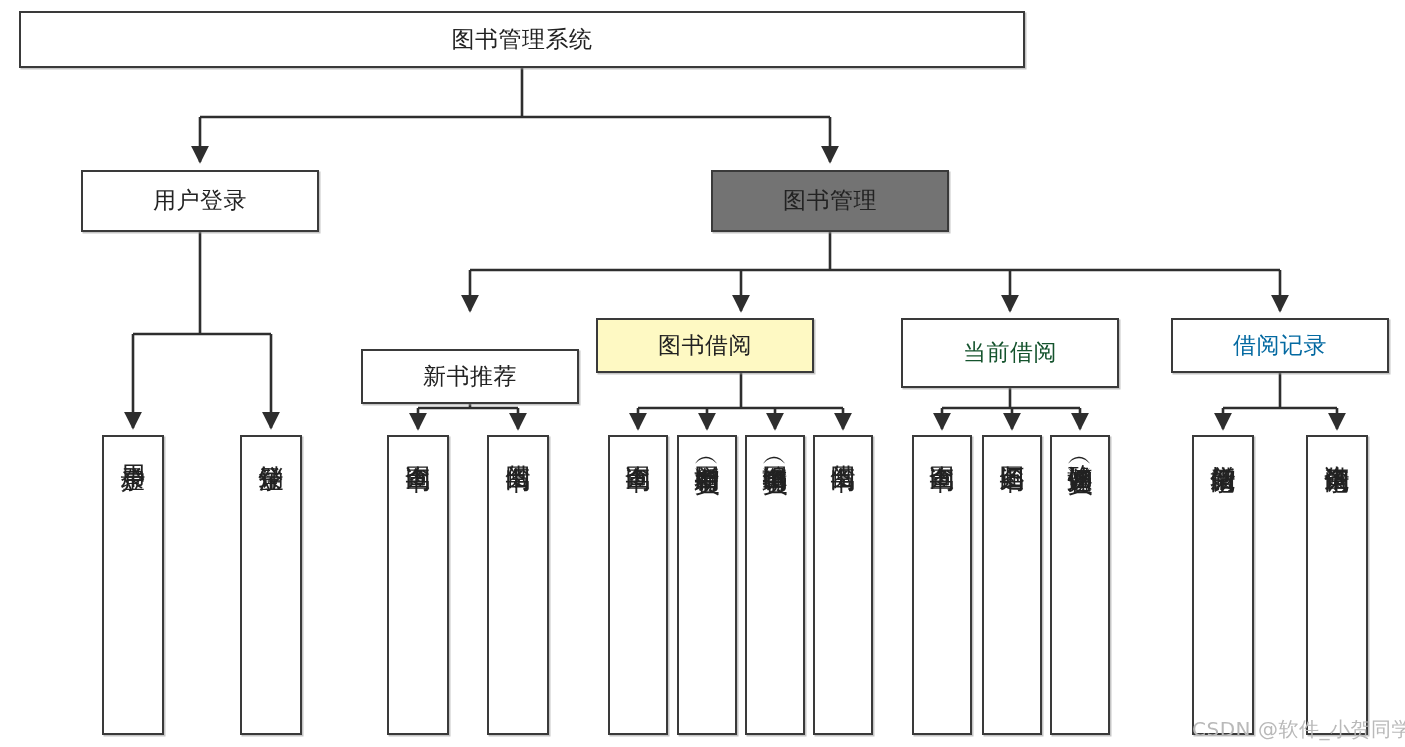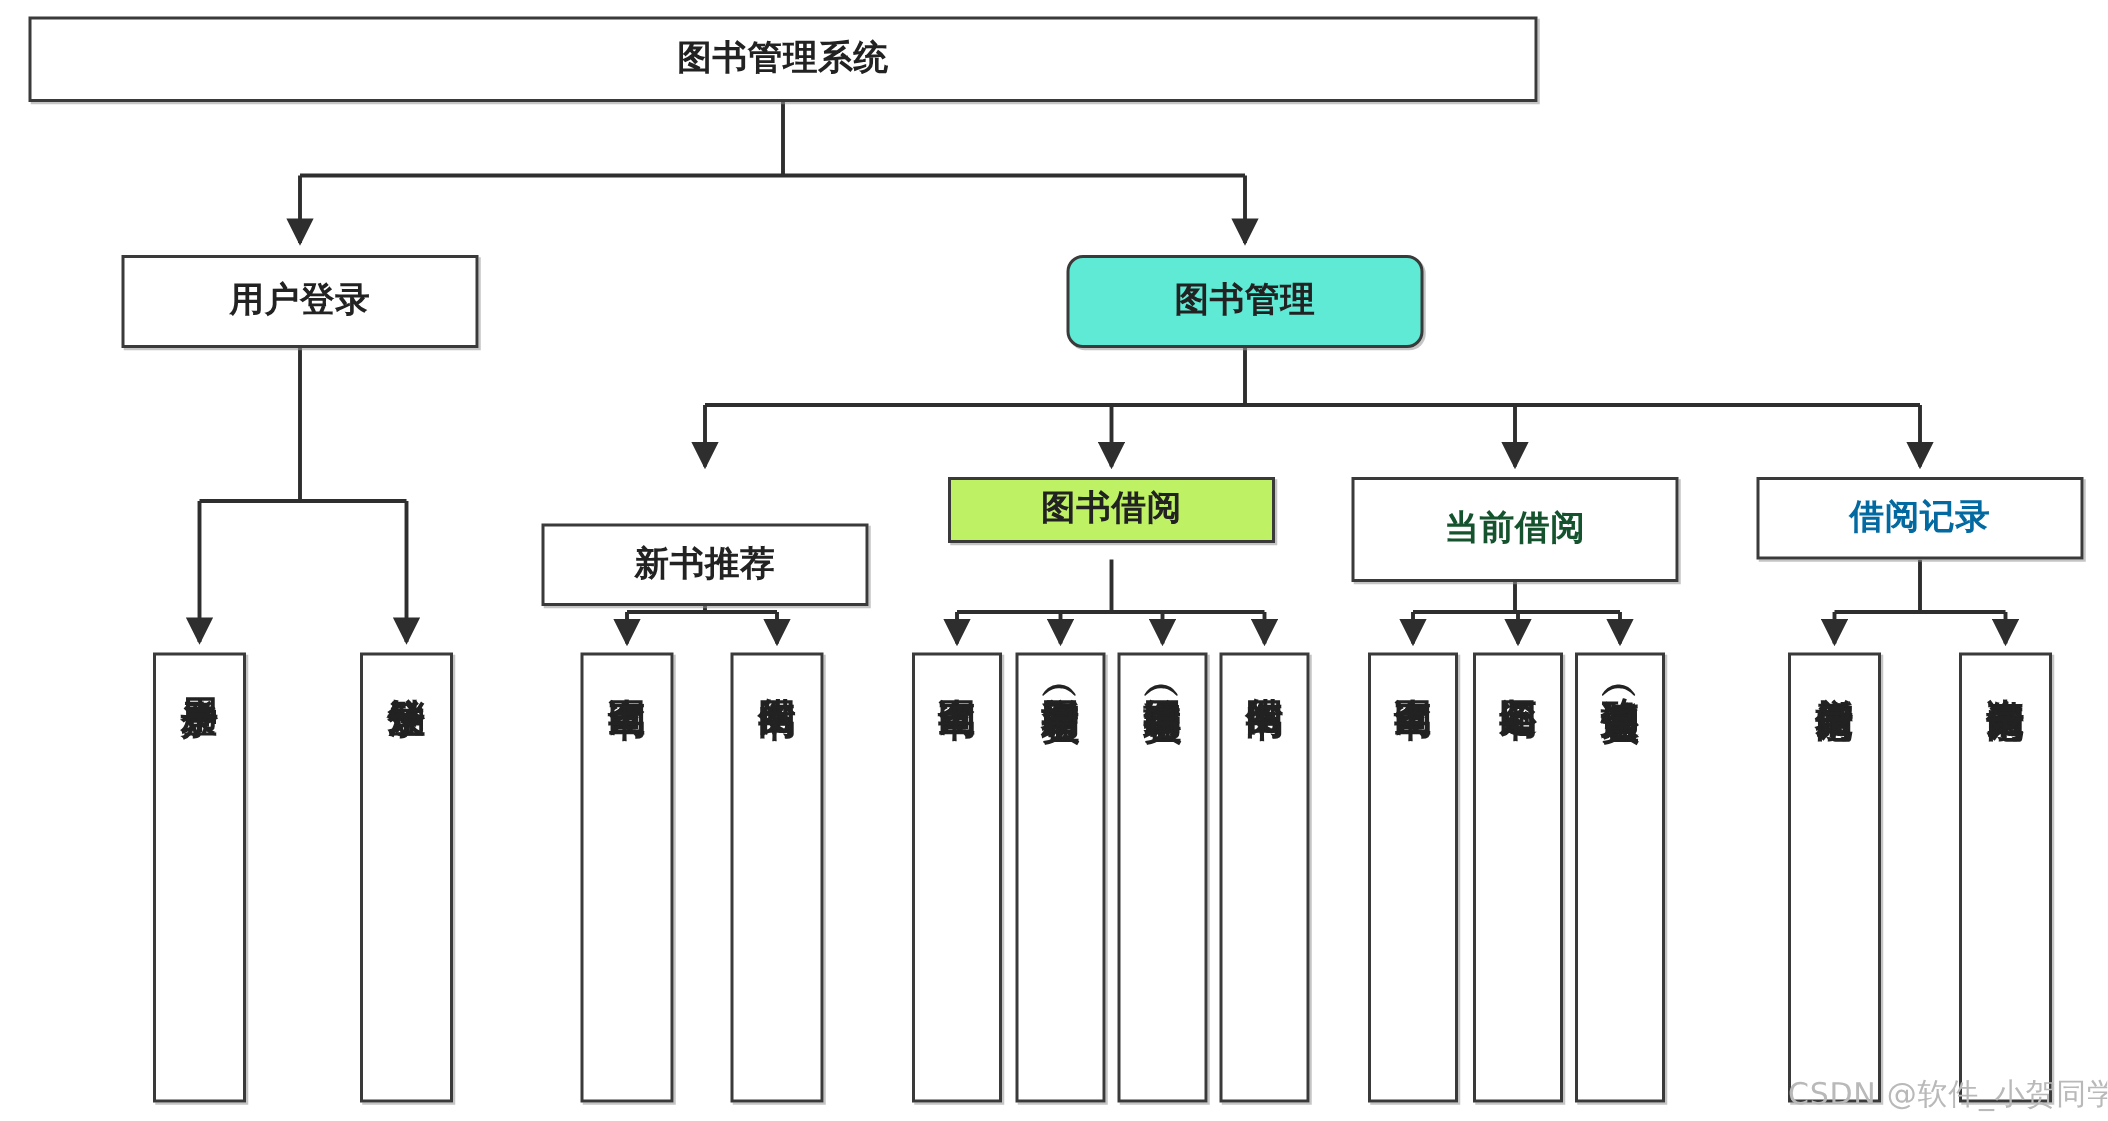--- a/index.html
+++ b/index.html
@@ -21,21 +21,20 @@
   .node {
     position: absolute;
     box-sizing: border-box;
     border: 2.5px solid #3a3a3a;
     background: #ffffff;
     display: flex;
     align-items: center;
     justify-content: center;
     color: #222222;
     box-shadow: 1.5px 1.5px 0 rgba(150,150,150,0.55);
-    font-weight: bold;
   }
   .node .label {
     display: block;
     text-align: center;
     line-height: 1.18;
     letter-spacing: 0.5px;
   }
   .node.horiz .label {
     font-size: 23px;
   }
@@ -123,28 +122,28 @@
     </g>
   </svg>
 
   <div class="node horiz" style="left: 19px; top: 11px; width: 1006px; height: 57px; border-color: rgb(58, 58, 58); background: rgb(255, 255, 255); color: rgb(34, 34, 34);">
     <span class="label">图书管理系统</span>
   </div>
 
   <div class="node horiz" style="left: 81px; top: 170px; width: 238px; height: 62px; border-color: rgb(58, 58, 58); background: rgb(255, 255, 255); color: rgb(34, 34, 34);">
     <span class="label">用户登录</span>
   </div>
-  <div class="node horiz" style="left: 711px; top: 170px; width: 238px; height: 62px; border-color: rgb(58, 58, 58); background: #5eead4; color: rgb(34, 34, 34); border-radius: 11px;">
+  <div class="node horiz" style="left: 711px; top: 170px; width: 238px; height: 62px; border-color: rgb(58, 58, 58); background: #737373; color: rgb(34, 34, 34);">
     <span class="label">图书管理</span>
   </div>
 
   <div class="node horiz" style="left: 361px; top: 318px; width: 218px; height: 55px; border-color: rgb(58, 58, 58); background: rgb(255, 255, 255); color: rgb(34, 34, 34); margin-top: 31px;">
     <span class="label">新书推荐</span>
   </div>
-  <div class="node horiz" style="left: 632px; top: 318px; width: 218px; height: 44px; border-color: rgb(58, 58, 58); background: #bef264; color: rgb(34, 34, 34);">
+  <div class="node horiz" style="left: 596px; top: 318px; width: 218px; height: 55px; border-color: rgb(58, 58, 58); background: #fef9c3; color: rgb(34, 34, 34);">
     <span class="label">图书借阅</span>
   </div>
   <div class="node horiz" style="left: 901px; top: 318px; width: 218px; height: 70px; border-color: rgb(58, 58, 58); background: rgb(255, 255, 255); color: #14532d;">
     <span class="label">当前借阅</span>
   </div>
   <div class="node horiz" style="left: 1171px; top: 318px; width: 218px; height: 55px; border-color: rgb(58, 58, 58); background: rgb(255, 255, 255); color: #0369a1;">
     <span class="label">借阅记录</span>
   </div>
 
   <div class="node vert" style="left: 102px; top: 435px; width: 62px; height: 300px; border-color: rgb(58, 58, 58); background: rgb(255, 255, 255); color: rgb(34, 34, 34);">

